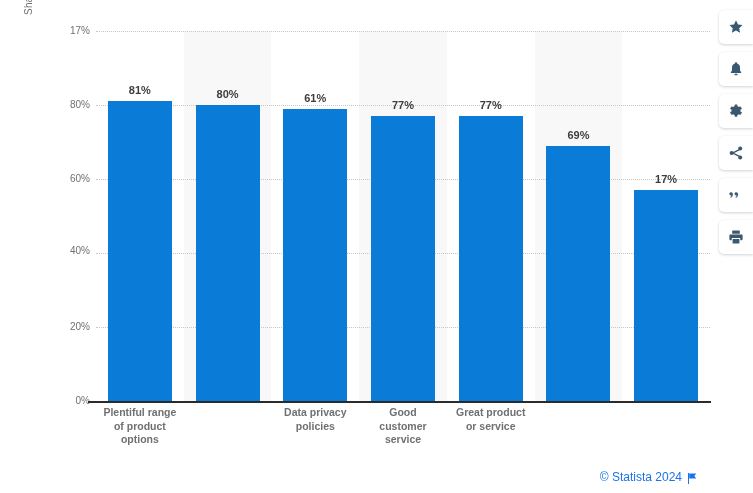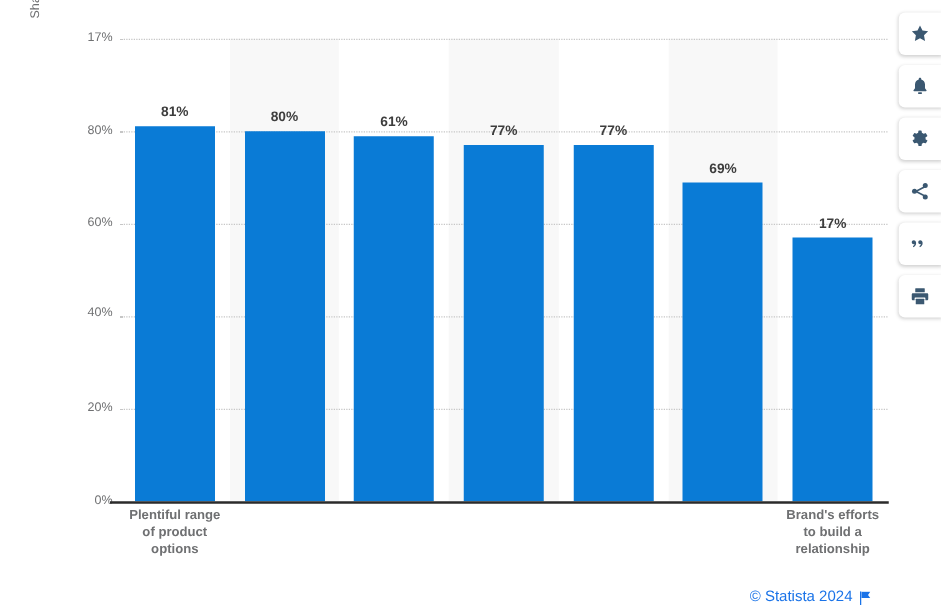--- a/index.html
+++ b/index.html
@@ -233,23 +233,27 @@
         <div class="bar-label" style="left: 526.286px; width: 87.7143px; top: 142.1px; color: rgb(61, 61, 61);">17%</div>
       </div>
   </div>
 
   <div class="axis-baseline"></div>
 
   <div class="x-labels">
       <div class="x-label" style="left: 0px; width: 87.7143px; color: rgb(111, 112, 114);">Plentiful range
 of product
 options</div>
-      <div class="x-label" style="left: 526.286px; width: 87.7143px; color: rgb(111, 112, 114);">Brand's efforts
-to build a
-relationship</div>
+      <div class="x-label" style="left: 175.429px; width: 87.7143px; color: rgb(111, 112, 114);">Data privacy
+policies</div>
+      <div class="x-label" style="left: 263.143px; width: 87.7143px; color: rgb(111, 112, 114);">Good
+customer
+service</div>
+      <div class="x-label" style="left: 350.857px; width: 87.7143px; color: rgb(111, 112, 114);">Great product
+or service</div>
     </div>
 
   <div class="footer">
     <span>© Statista 2024</span>
     <span class="flag-icon">
       <svg width="10" height="11" viewBox="0 0 10 11">
           <path d="M1 0h1v11H1z" fill="#1a73e8"></path>
           <path d="M2.2 0.4h7L7.4 2.9l1.8 2.5h-7z" fill="#1a73e8"></path>
         </svg>
     </span>

